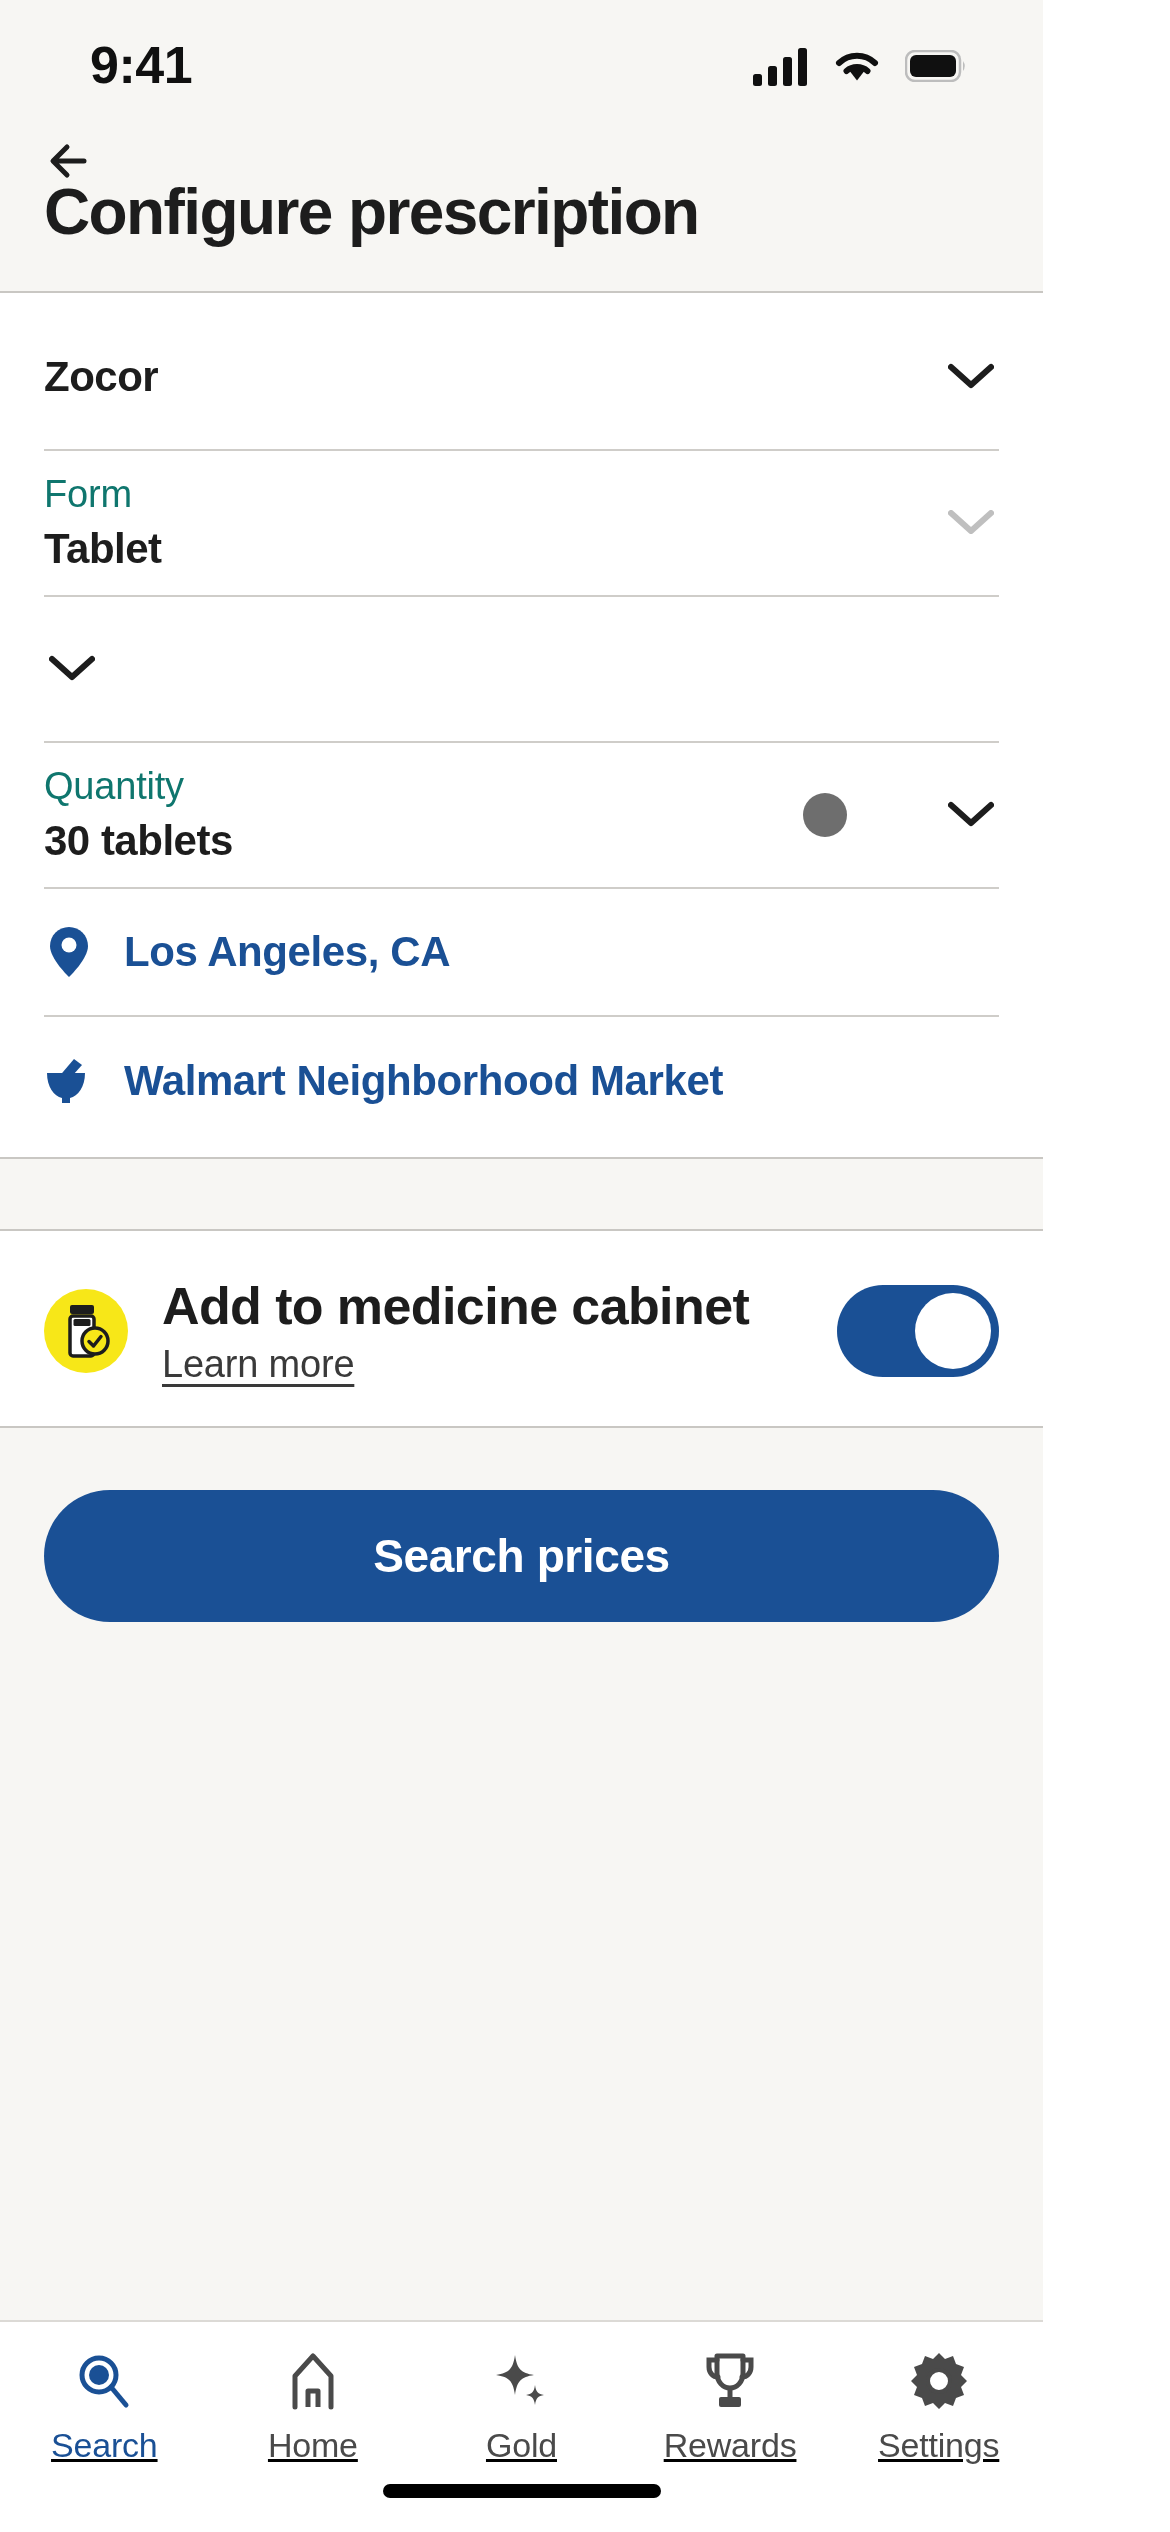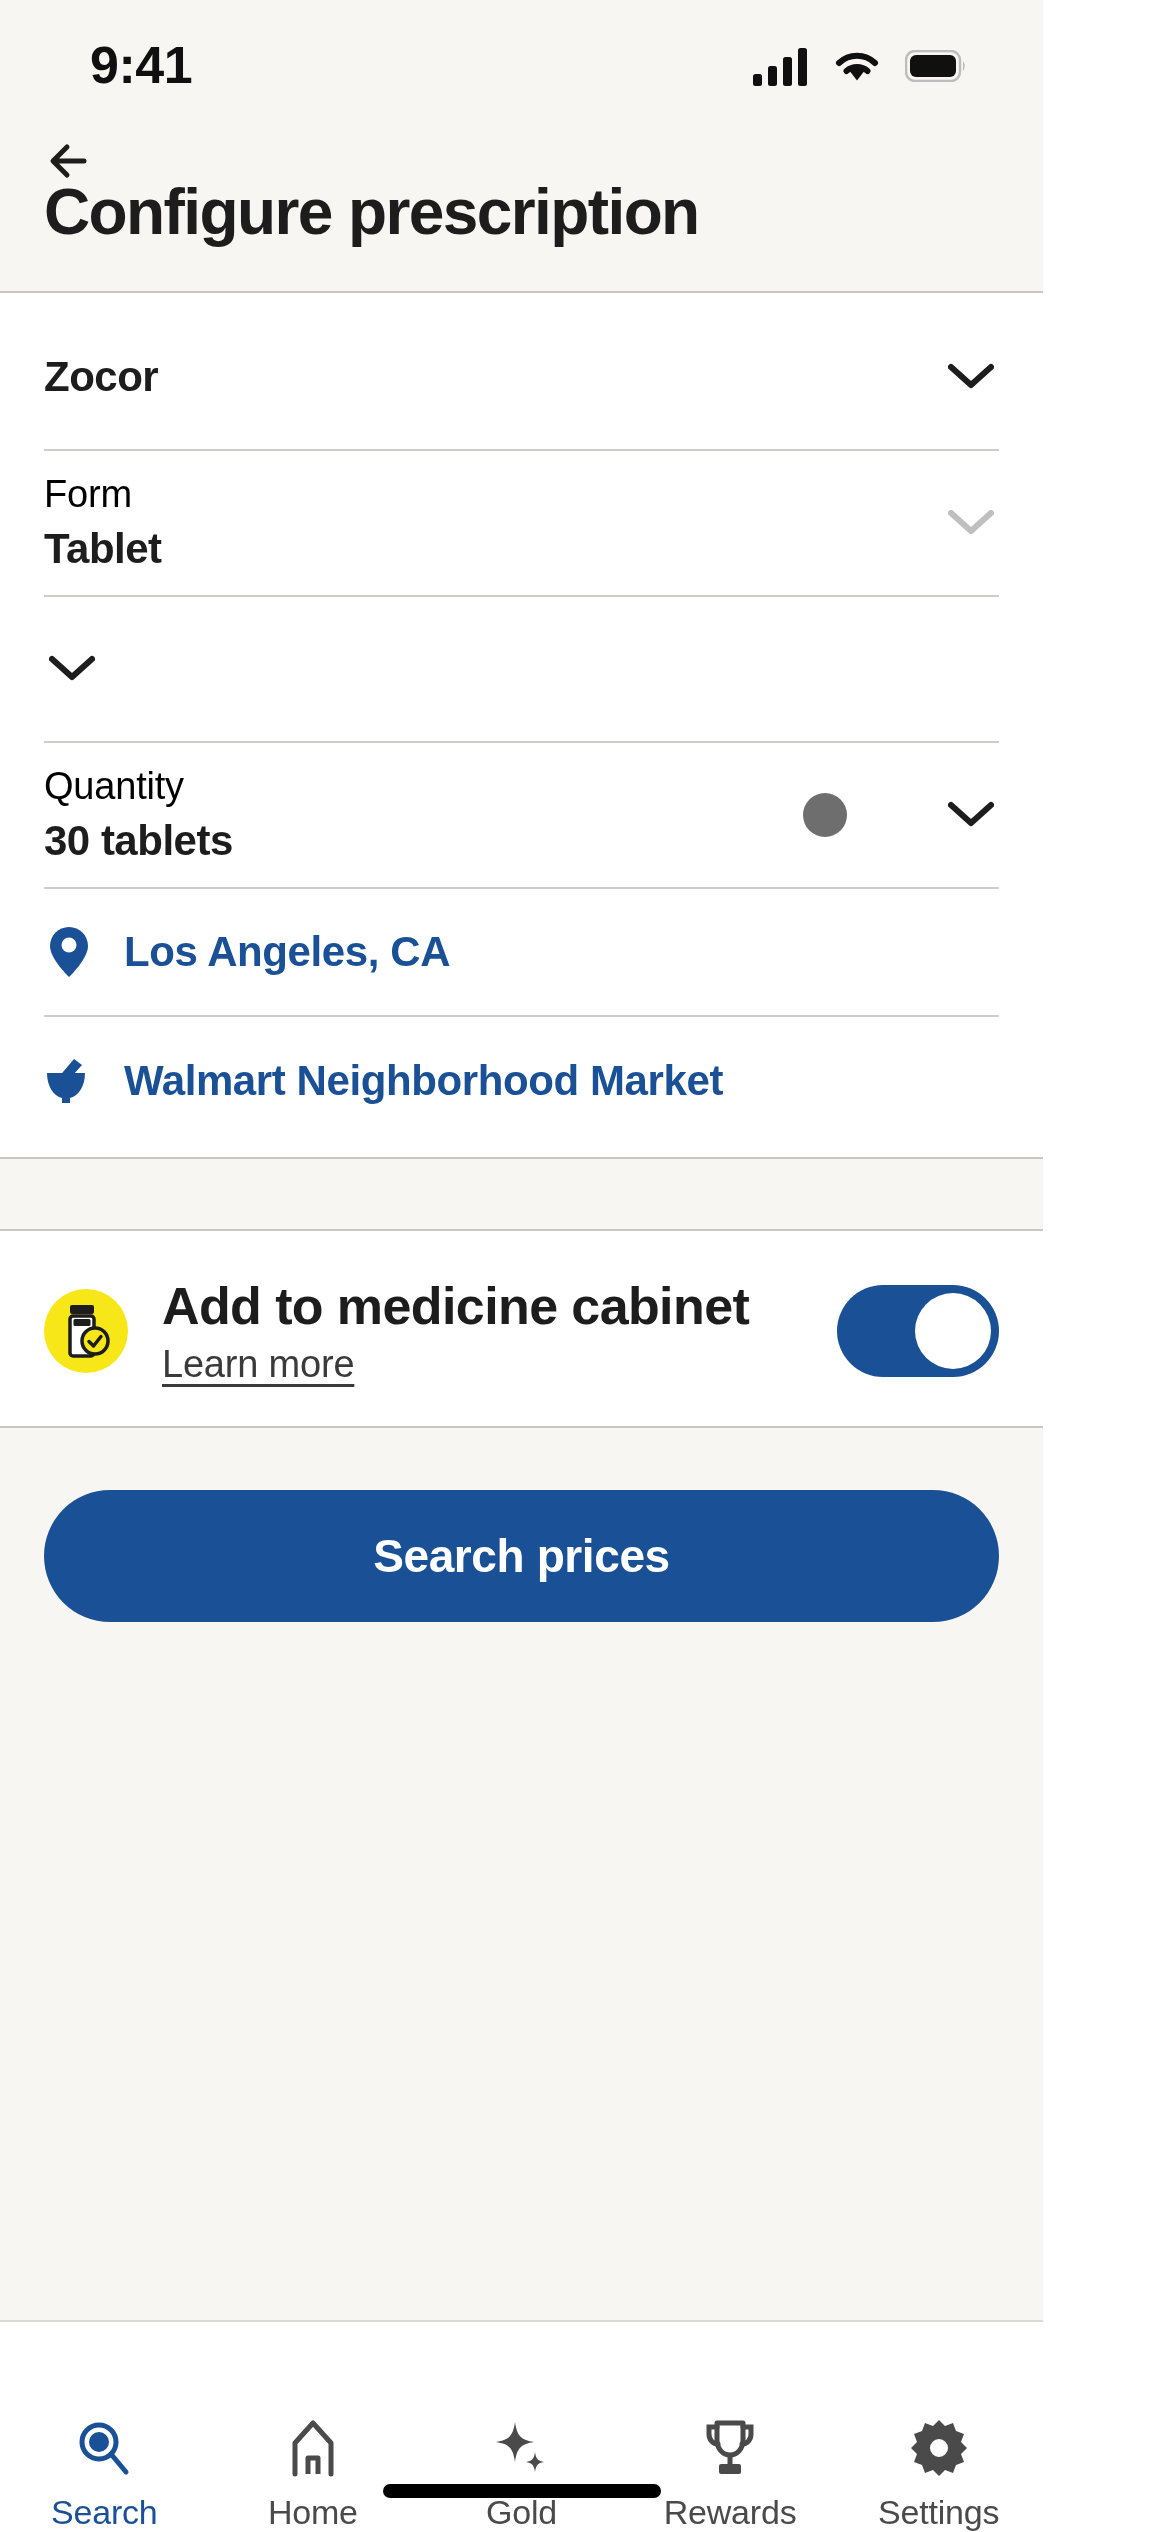--- a/index.html
+++ b/index.html
@@ -60,21 +60,21 @@
   .field-list { padding:12px 44px; background:#ffffff; }
   .field-row {
     position:relative;
     display:flex; align-items:center; justify-content:space-between;
     min-height:146px;
     border-bottom:2px solid #cfcdc9;
     cursor:pointer;
   }
   .field-row:last-child { border-bottom:none; }
   .field-text { display:flex; flex-direction:column; justify-content:center; gap:4px; }
-  .field-label { font-size:38px; color:#000000; line-height:1.25; letter-spacing:-0.2px; }
+  .field-label { font-size:38px; color:#0f766e; line-height:1.25; letter-spacing:-0.2px; }
   .field-value { font-size:42px; font-weight:700; color:#1d1d1d; line-height:1.25; letter-spacing:-0.5px; }
   .field-right { display:flex; align-items:center; gap:0; }
   .row-single .field-value { font-size:42px; }
 
   .qty-dot {
     width:44px; height:44px; border-radius:50%;
     background:#6e6e6e;
     margin-right:96px;
     flex:0 0 auto;
   }
@@ -145,22 +145,23 @@
     cursor:pointer;
     display:flex; align-items:center; justify-content:center;
   }
 
   
   .tabbar {
     flex:0 0 auto;
     height:212px;
     background:#ffffff;
     border-top:2px solid #dcdad6;
-    display:flex; align-items:flex-end;
+    display:flex; align-items:flex-start;
     padding-top:26px;
+    text-decoration:underline;
   }
   .tab {
     flex:1 1 0; display:flex; flex-direction:column; align-items:center; gap:12px;
     cursor:pointer;
   }
   .tab-icon { height:66px; display:flex; align-items:center; justify-content:center; }
   .tab-label { font-size:34px; color:#4a4a4a; letter-spacing:-0.2px; }
   .tab.active .tab-label { color:#1a5095; }
 
   .home-indicator {

